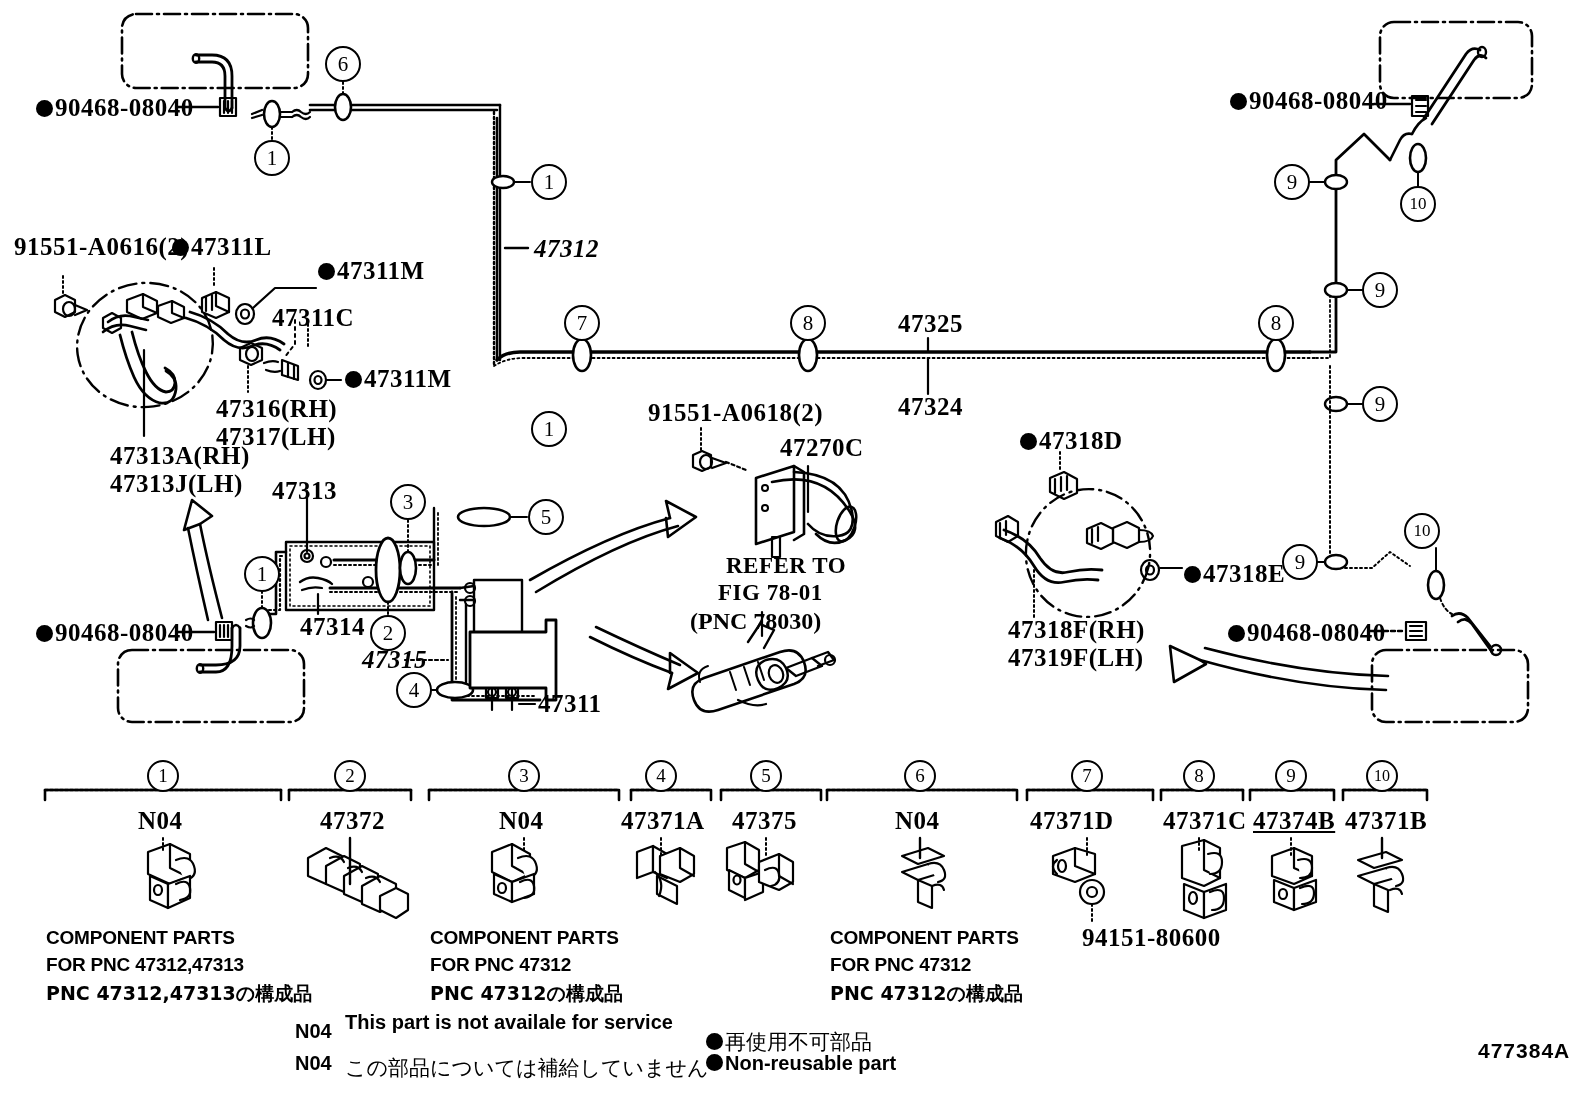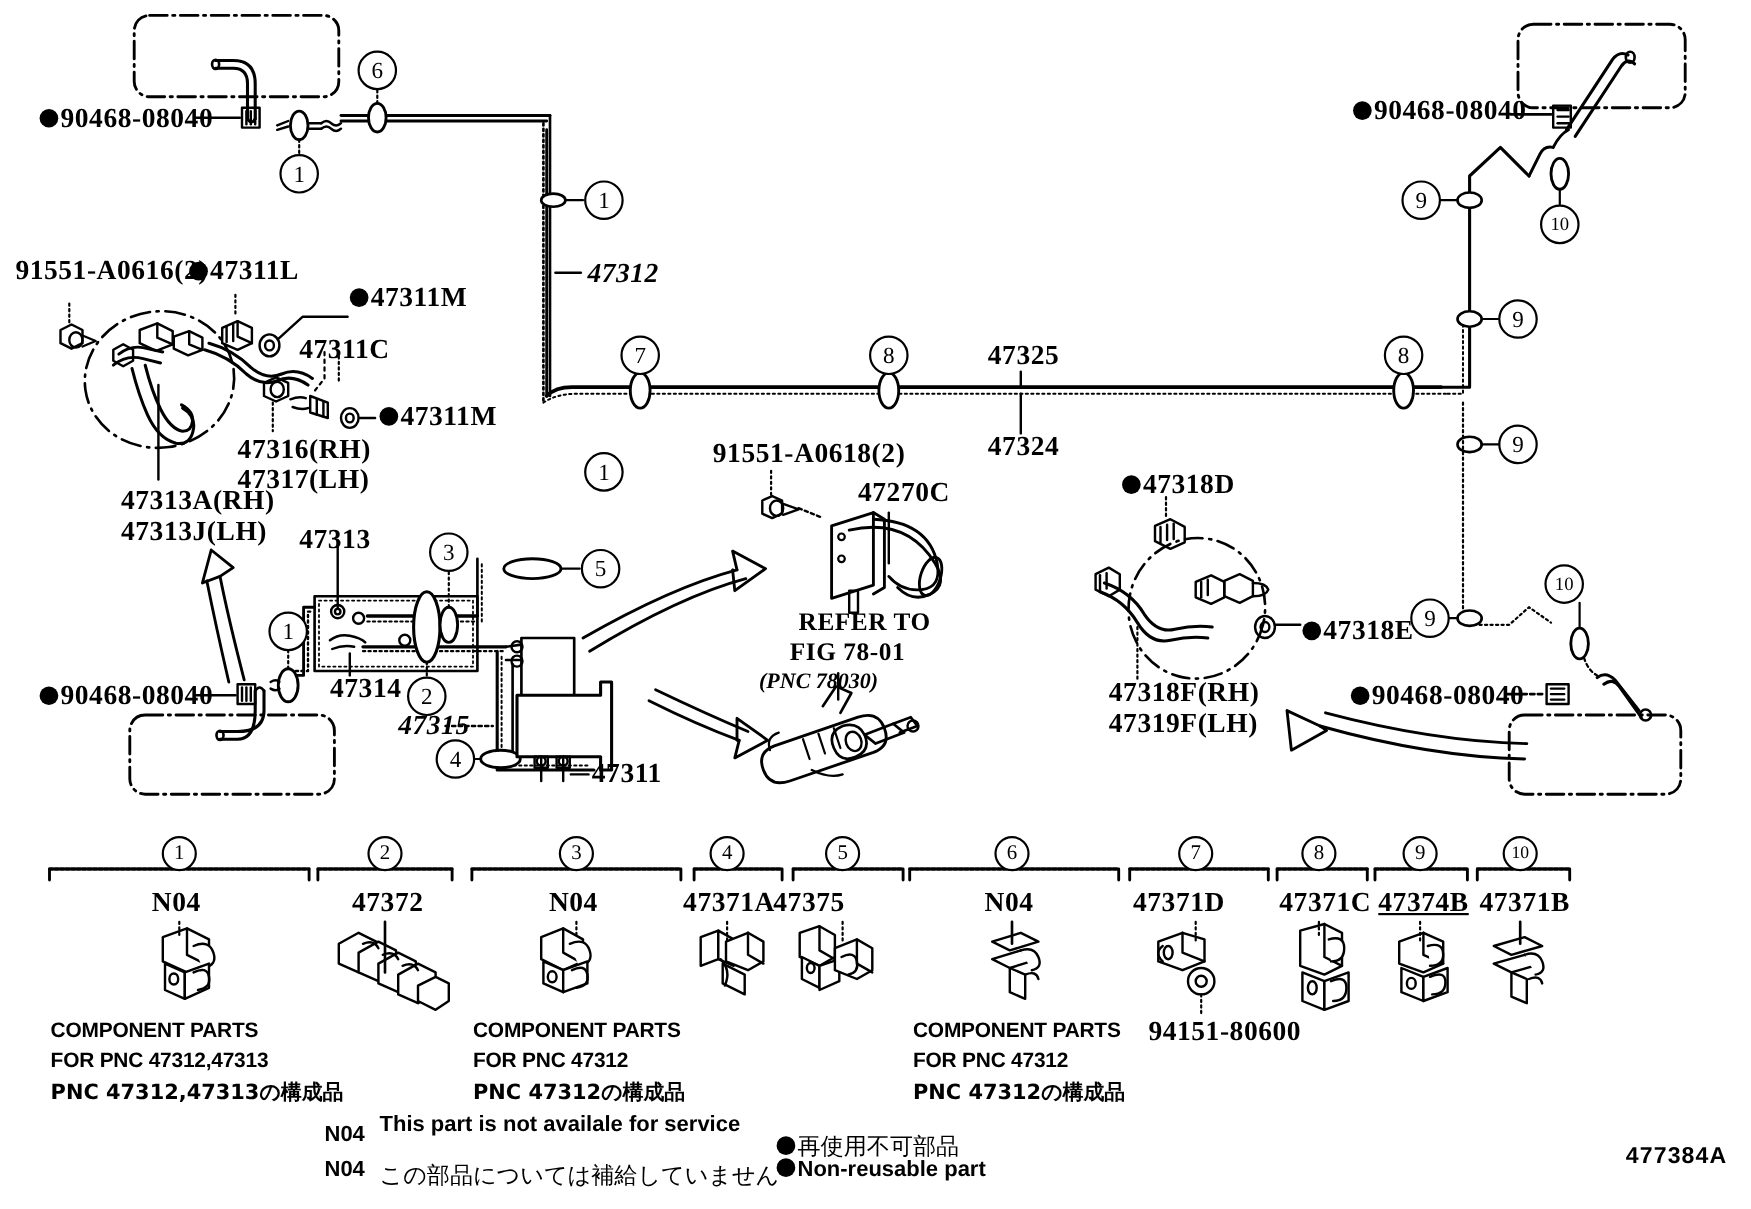--- a/index.html
+++ b/index.html
@@ -33,21 +33,21 @@
   }
   .lbl.footjp{
     font-family:"DejaVu Sans","Liberation Sans",sans-serif;
     font-weight:normal;font-size:21px;margin-top:40px;
   }
   .lbl.figid{
     font-family:"Liberation Sans","DejaVu Sans",sans-serif;
     font-weight:bold;font-size:21px;letter-spacing:1px;
   }
   .lbl.refer{font-size:23px;font-weight:bold;letter-spacing:0.5px;}
-  .lbl.refer2{font-size:20px;font-weight:bold;font-style:italic;}
+  .lbl.refer2{font-size:24px;font-weight:bold;}
 
   .bullet{
     display:inline-block;width:17px;height:17px;border-radius:50%;
     background:#000;vertical-align:-1px;margin-right:2px;
   }
   .callout{
     position:absolute;
     width:36px;height:36px;border:2.5px solid #000;border-radius:50%;
     background:#fff;
     font-family:"Liberation Serif","DejaVu Serif",serif;
@@ -663,28 +663,28 @@
     <div class="callout tbl" style="left:904px;top:760px;">6</div>
     <div class="callout tbl" style="left:1071px;top:760px;">7</div>
     <div class="callout tbl" style="left:1183px;top:760px;">8</div>
     <div class="callout tbl" style="left:1275px;top:760px;">9</div>
     <div class="callout tbl ten" style="left:1366px;top:760px;">10</div>
 
     <div class="lbl n" style="left:138px;top:808px;">N04</div>
     <div class="lbl n" style="left:320px;top:808px;">47372</div>
     <div class="lbl n" style="left:499px;top:808px;">N04</div>
     <div class="lbl n" style="left:621px;top:808px;">47371A</div>
-    <div class="lbl n" style="left:703px;top:808px;">47375</div>
+    <div class="lbl n" style="left:732px;top:808px;">47375</div>
     <div class="lbl n" style="left:895px;top:808px;">N04</div>
     <div class="lbl n" style="left:1030px;top:808px;">47371D</div>
     <div class="lbl n" style="left:1163px;top:808px;">47371C</div>
     <div class="lbl n" style="left:1253px;top:808px;text-decoration:underline;">47374B</div>
     <div class="lbl n" style="left:1345px;top:808px;">47371B</div>
 
-    <div class="lbl n" style="left:1044px;top:925px;">94151-80600</div>
+    <div class="lbl n" style="left:1082px;top:925px;">94151-80600</div>
 
     <div class="lbl cp" style="left:46px;top:928px;">COMPONENT PARTS</div>
     <div class="lbl cp" style="left:46px;top:955px;">FOR PNC 47312,47313</div>
     <div class="lbl jp" style="left:46px;top:984px;">PNC 47312,47313の構成品</div>
 
     <div class="lbl cp" style="left:430px;top:928px;">COMPONENT PARTS</div>
     <div class="lbl cp" style="left:430px;top:955px;">FOR PNC 47312</div>
     <div class="lbl jp" style="left:430px;top:984px;">PNC 47312の構成品</div>
 
     <div class="lbl cp" style="left:830px;top:928px;">COMPONENT PARTS</div>

